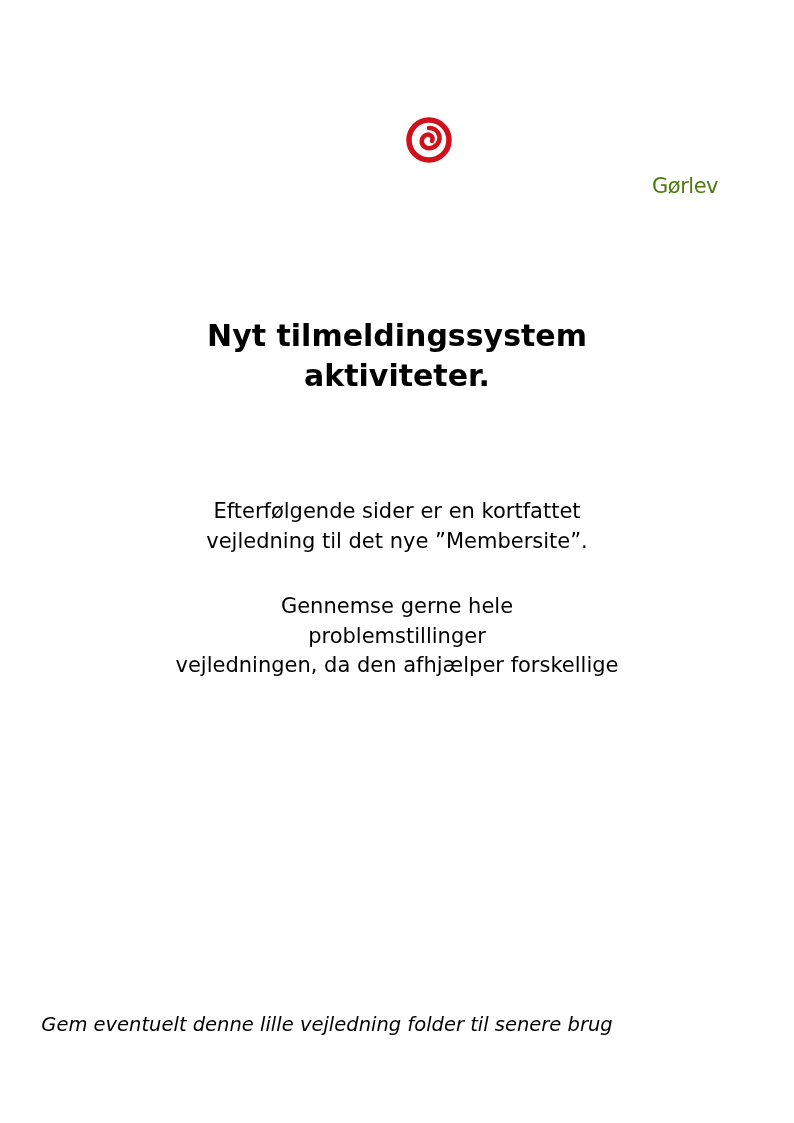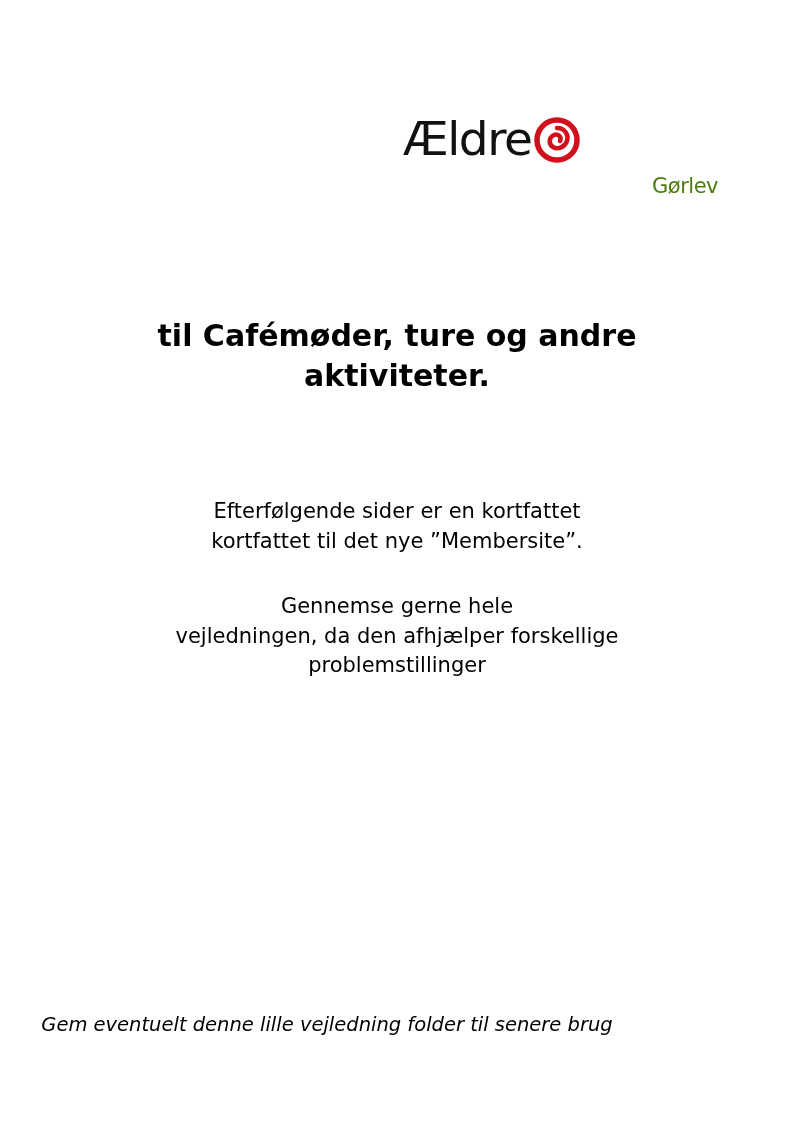--- a/index.html
+++ b/index.html
@@ -92,40 +92,39 @@
       font-size: 19.5px;
       line-height: 28px;
       margin: 0;
     }
   </style>
 </head>
 <body>
 
 <div class="logo">
   <div class="logo-wordmark">
-    <span class="logo-word">Ældre</span>
     <span class="logo-swirl">
       <svg width="46" height="46" viewBox="0 0 46 46">
         <circle cx="23" cy="23" r="20" fill="none" stroke="#d0111b" stroke-width="5.5"></circle>
         <path d="M23 11 C 31 11, 35 18, 33 24 C 31 30, 24 33, 19 30 C 14 27, 15 20, 20 18 C 24 16.5, 28 20, 26 24" fill="none" stroke="#d0111b" stroke-width="4.5" stroke-linecap="round"></path>
       </svg>
     </span>
   </div>
   <div class="logo-sub">Gørlev</div>
 </div>
 
 <h1 class="title">
-  <span>til Cafémøder, ture og andre</span>
+  <span>Nyt tilmeldingssystem</span>
   <span>aktiviteter.</span>
 </h1>
 
 <p class="para para-1">
   <span>Efterfølgende sider er en kortfattet</span>
-  <span>kortfattet til det nye ”Membersite”.</span>
+  <span>vejledning til det nye ”Membersite”.</span>
 </p>
 
 <p class="para para-2">
   <span>Gennemse gerne hele</span>
+  <span>problemstillinger</span>
   <span>vejledningen, da den afhjælper forskellige</span>
-  <span>problemstillinger</span>
 </p>
 
 <p class="footer-note">Gem eventuelt denne lille vejledning folder til senere brug</p>
 
 </body></html>

